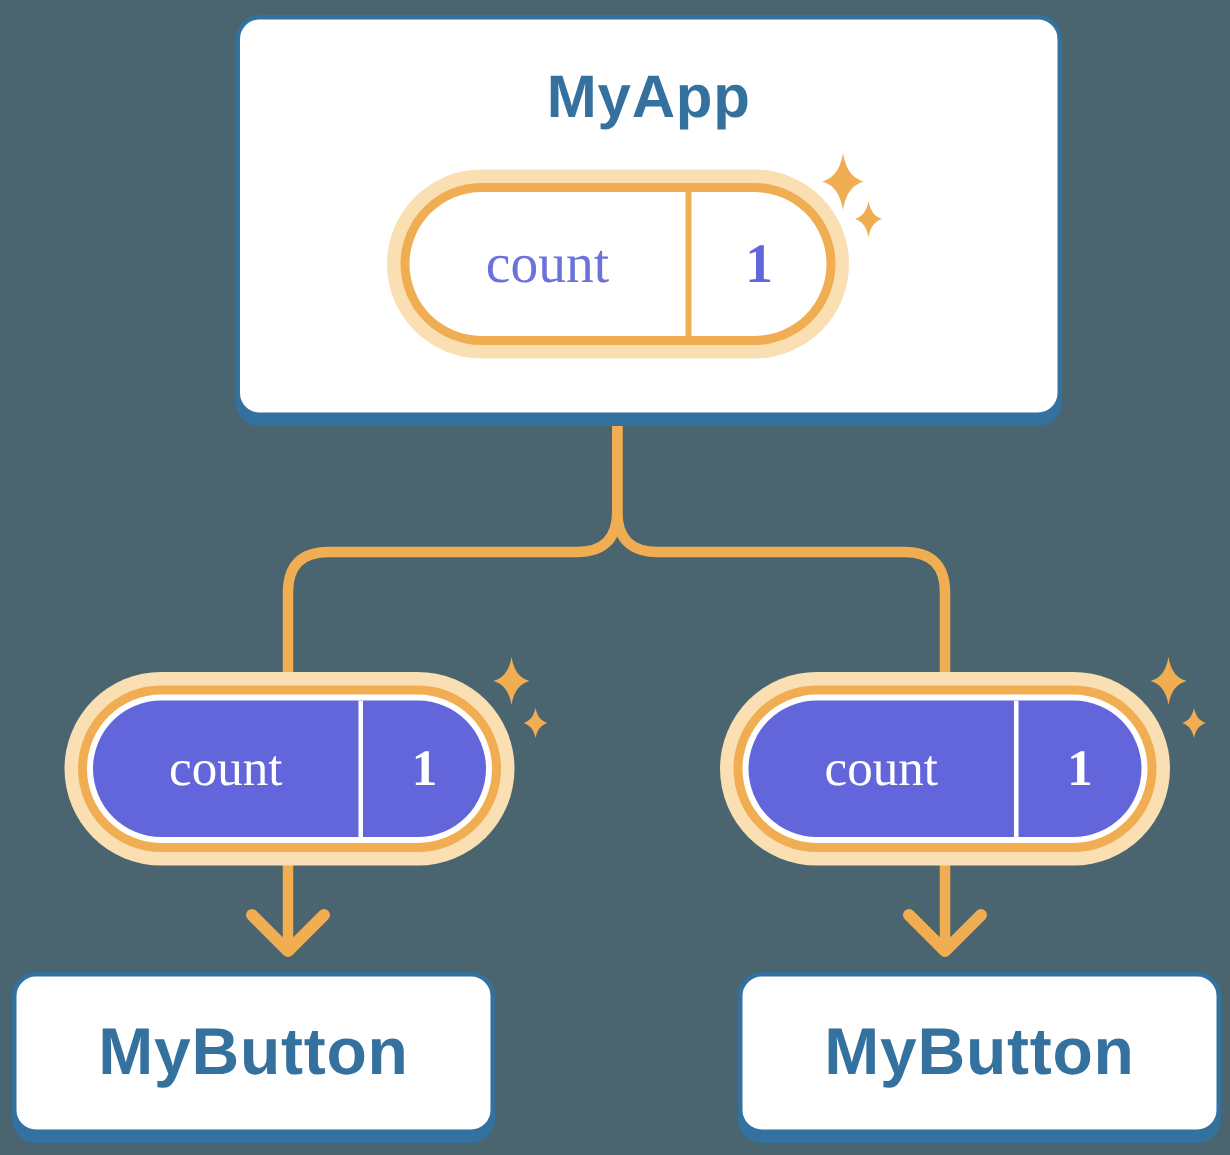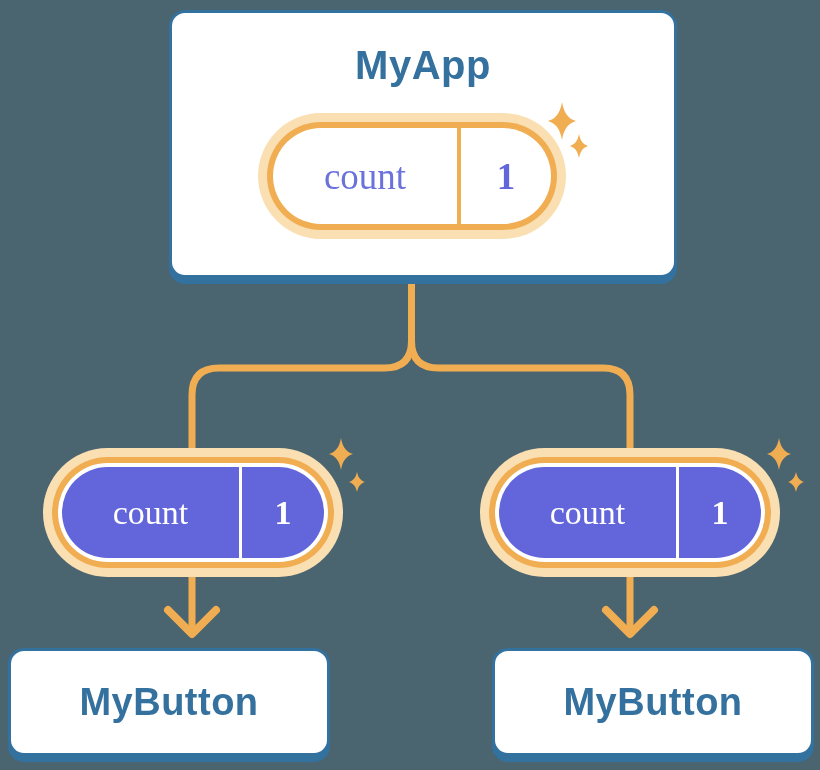--- a/index.html
+++ b/index.html
@@ -18,28 +18,28 @@
         stroke-linecap:round;stroke-linejoin:round;}
   .line.arrowhead{stroke-width:8;}
   .sparkles{position:absolute;}
   .sparkle{fill:var(--orange,#F1AD52);}
 
   .card{
     position:absolute;background:var(--white,#fff);box-sizing:border-box;
     border:3px solid var(--card-blue,#33719F);border-radius:16px;
     box-shadow:0 6px 0 var(--card-blue,#33719F);
   }
-  .card.myapp{left:169px;top:10px;width:508px;height:268px;}
+  .card.myapp{left:157px;top:10px;width:551px;height:268px;}
   .card-title{
     margin-top:30px;text-align:center;font-size:40px;font-weight:700;
     letter-spacing:.5px;color:var(--text-blue,#35719E);
   }
   .card.mybutton{
     top:648px;width:322px;height:108px;display:flex;align-items:center;
-    justify-content:center;font-size:38px;font-weight:700;letter-spacing:.5px;
+    justify-content:center;font-size:44px;font-weight:700;letter-spacing:.5px;
     color:var(--text-blue,#35719E);
   }
   .card.mybutton.pos-left{left:8px;}
   .card.mybutton.pos-right{left:492px;}
 
   .pill-glow{
     position:absolute;background:var(--peach-glow,#FADFB2);
     border-radius:999px;padding:9px;box-sizing:border-box;font-family:Liberation Serif, serif;
   }
   .pill-ring{background:var(--orange,#F1AD52);border-radius:999px;

